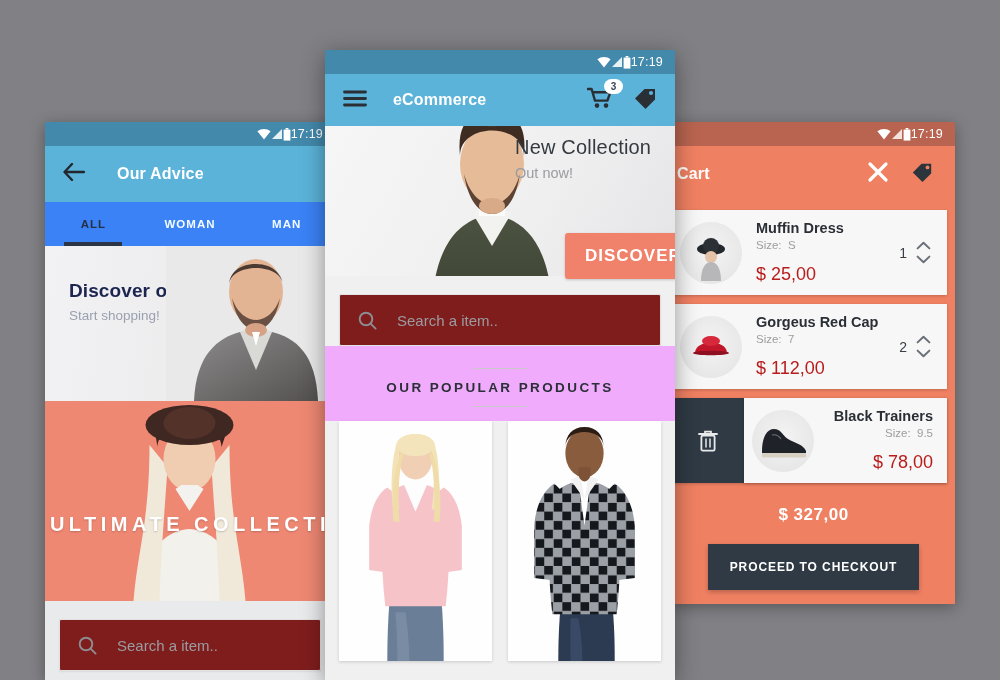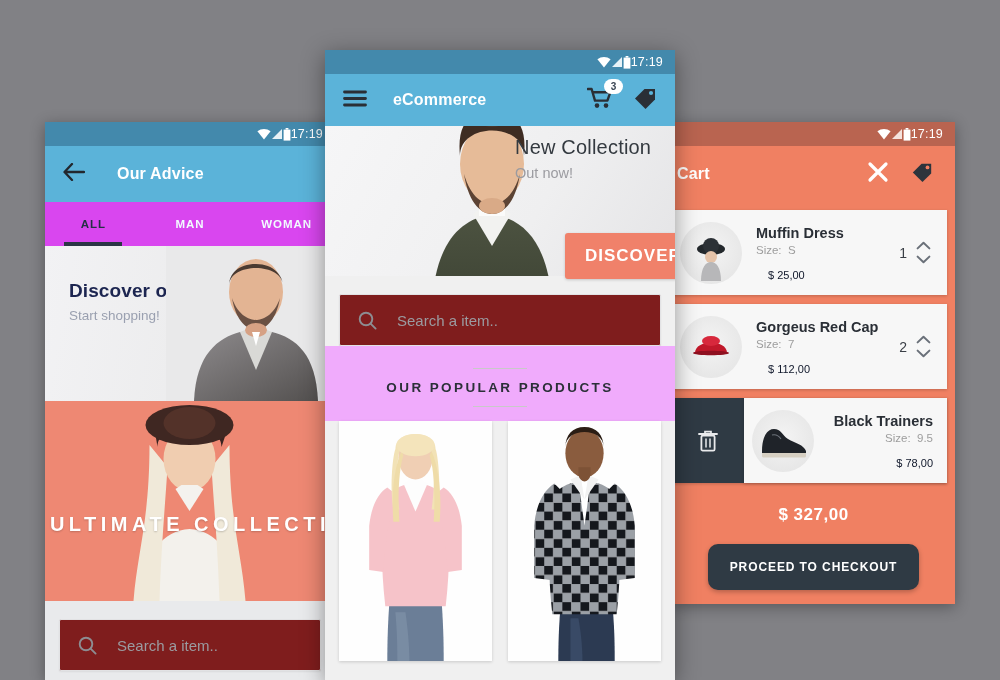--- a/index.html
+++ b/index.html
@@ -21,21 +21,21 @@
   .sb-ico { display: block; }
   .appbar { display: flex; align-items: center; height: 52px; padding: 0 16px; }
   .appbar-title { color: #fff; font-size: 16px; font-weight: 700; letter-spacing: .2px; }
 
   
   #phone-left { left: 45px; top: 122px; width: 290px; height: 558px;
     box-shadow: 0 3px 14px rgba(0,0,0,.33); }
   #phone-left .statusbar { background: #4389ac; }
   #phone-left .appbar { background: #5bb3d9; height: 56px; padding-left: 18px; gap: 10px; }
   #phone-left .backarrow { margin-right: 22px; }
-  .tabbar { background: #d946ef; display: flex; height: 44px; position: relative; }
+  .tabbar { background: #3b82f6; display: flex; height: 44px; position: relative; }
   .tab { flex: 1; display: flex; align-items: center; justify-content: center;
     font-size: 11.5px; font-weight: 700; letter-spacing: 1px; color: #f2fbff; }
   .tab.active { color: #253044; }
   .tab-underline { position: absolute; bottom: 0; left: 6.5%; width: 20%;
     height: 4px; background: #2b3545; }
 
   .adv-sales { position: relative; height: 155px;
     background: linear-gradient(100deg,#f2f2f4 0%,#ececed 55%,#dcdcde 100%); overflow: hidden; }
   .adv-sales .txt { position: absolute; left: 24px; top: 34px; }
   .adv-h { font-size: 19px; font-weight: 700; color: #1c2550; letter-spacing: .1px; }
@@ -69,37 +69,37 @@
   .cart-item { background: #f7f7f7; height: 85px; margin: 0 8px 9px 0; display: flex;
     align-items: center; box-shadow: 0 1px 3px rgba(0,0,0,.2); position: relative; }
   .ci-thumb { width: 78px; height: 78px; flex: 0 0 78px; display: flex; align-items: center;
      justify-content: center; }
   .thumb-circle { width: 62px; height: 62px; border-radius: 50%;
      background: radial-gradient(circle at 50% 45%, #f4f4f4 0%, #e2e2e2 100%);
      display:flex; align-items:center; justify-content:center; overflow:hidden;}
   .ci-info { flex: 1; padding-left: 6px; }
   .ci-name { font-size: 14.5px; font-weight: 700; color: #2a2f36; }
   .ci-size { font-size: 11.5px; color: #9d9d9d; margin-top: 3px; }
-  .ci-price { font-size: 11px; color: #0f172a; margin-top: 13px; margin-left: 12px; }
+  .ci-price { font-size: 18px; color: #b91c1c; margin-top: 13px; }
   .ci-qty { display: flex; align-items: center; gap: 9px; padding-right: 16px; }
   .qty-num { font-size: 14px; color: #3a3f46; }
   .qty-arrows { display: flex; flex-direction: column; gap: 5px; }
 
   .cart-item.swiped { margin-left: 0; }
   .del-panel { width: 72px; height: 85px; background: #2f3a44; flex: 0 0 72px;
      display: flex; align-items: center; justify-content: center; }
   .swiped-card { flex: 1; height: 85px; background: #f7f7f7; display: flex; align-items: center;
      justify-content: flex-end; padding-right: 14px; box-shadow: 0 1px 3px rgba(0,0,0,.2); }
   .swiped-info { text-align: right; padding-right: 0; }
 
   .cart-total { text-align: center; color: #fff; font-size: 17px; font-weight: 700;
      letter-spacing: .5px; margin-top: 22px; }
   .checkout-wrap { display: flex; justify-content: center; margin-top: 19px; }
   .checkout-btn { background: #2f3a44; color: #fff; font-size: 12px; font-weight: 700;
-     letter-spacing: .9px; padding: 16px 22px; border: none; border-radius: 10px;
+     letter-spacing: .9px; padding: 16px 22px; border: none; border-radius: 0;
      box-shadow: 0 2px 5px rgba(0,0,0,.25); font-family: "Liberation Sans", sans-serif; }
 
   
   #phone-mid { left: 325px; top: 50px; width: 350px; height: 630px;
     box-shadow: 0 5px 22px rgba(0,0,0,.4); background: #f0f0f0; }
   #phone-mid .statusbar { background: #4389ac; }
   #phone-mid .appbar { background: #5bb3d9; height: 52px; justify-content: space-between;
     padding: 0 18px; }
   .appbar-left { display: flex; align-items: center; gap: 26px; }
   .appbar-right { display: flex; align-items: center; gap: 20px; }
@@ -156,22 +156,22 @@
       <span class="backarrow">
         <svg width="22" height="18" viewBox="0 0 22 18">
             <path d="M9 1 1.5 9 9 17M1.8 9H21" stroke="#22272e" stroke-width="2.3" fill="none" stroke-linecap="round" stroke-linejoin="round"></path>
           </svg>
       </span>
       <span class="appbar-title">Our Advice</span>
     </div>
 
     <div class="tabbar">
       <div class="tab active">ALL</div>
+      <div class="tab">WOMAN</div>
       <div class="tab">MAN</div>
-      <div class="tab">WOMAN</div>
       <div class="tab-underline"></div>
     </div>
 
     <div class="adv-sales">
       <div class="txt">
         <div class="adv-h">Discover our sales</div>
         <div class="adv-s">Start shopping!</div>
       </div>
       <svg class="adv-man" viewBox="0 0 175 155">
         <defs>

